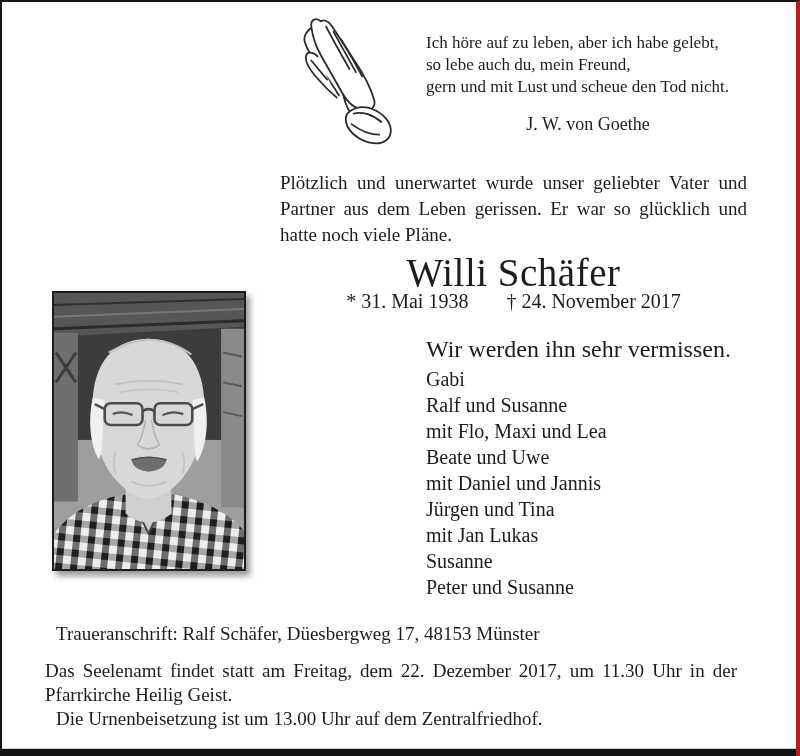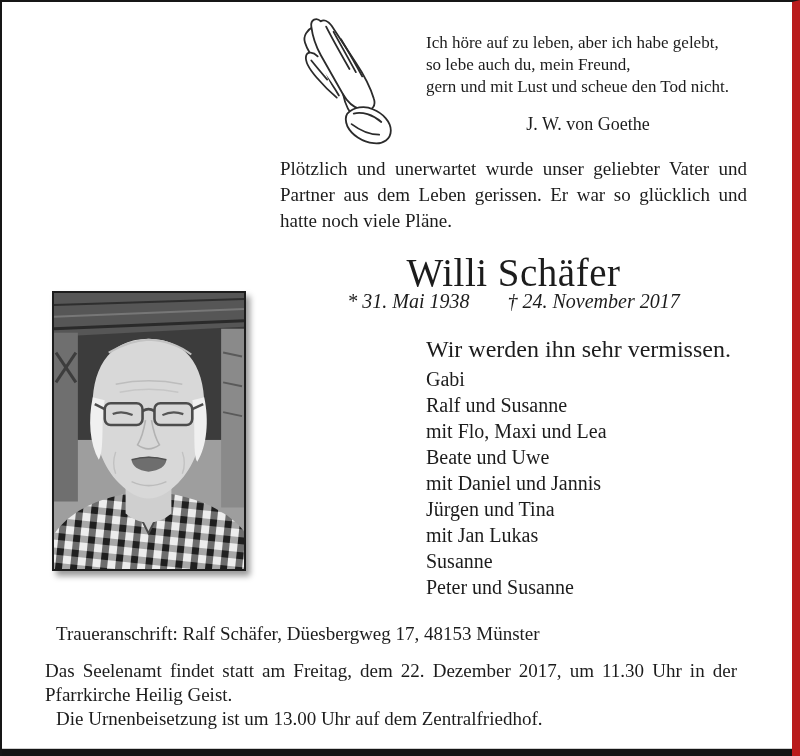--- a/index.html
+++ b/index.html
@@ -4,38 +4,38 @@
 <title></title>
 <style>
   html,body{margin:0;padding:0;background:#e9e9e9;}
   .page{
     position:relative;
     width:800px;height:756px;
     background:#ffffff;
     box-sizing:border-box;
     border-top:2px solid #161616;
     border-left:2px solid #161616;
-    border-right:8px solid #b91c1c;
+    border-right:4px solid #b91c1c;
     overflow:hidden;
     font-family:"Liberation Serif","DejaVu Serif",serif;
     color:#1c1c1c;
   }
   .abs{position:absolute;}
   
   .quote{left:424px;top:30px;width:330px;font-size:17px;line-height:22px;}
   .quote .qline{white-space:nowrap;}
   .quote .attribution{text-align:center;margin-top:15px;padding-right:6px;font-size:18px;}
   
   .hands{left:286px;top:14px;width:106px;height:130px;}
   
-  .intro{left:278px;top:154px;width:467px;font-size:19px;line-height:26px;text-align:justify;}
+  .intro{left:278px;top:168px;width:467px;font-size:19px;line-height:26px;text-align:justify;}
   
   .name{left:278px;top:238px;width:467px;text-align:center;font-size:39px;line-height:42px;letter-spacing:.5px;margin-top:12px;}
   .dates{left:278px;top:288px;width:467px;display:flex;justify-content:center;gap:38px;font-size:20px;}
-  .dates span{white-space:nowrap;font-style:italic;}
+  .dates span{white-space:nowrap;}
   
   .farewell{left:424px;top:334px;font-size:24px;}
   .mourners{left:424px;top:364px;font-size:20px;line-height:26px;}
   .mourners div{white-space:nowrap;}
   
   .photo-frame{
     left:50px;top:289px;width:190px;height:276px;
     border:2px solid #1d1d1d;
     box-shadow:4px 5px 6px rgba(0,0,0,.40);
     background:#bdbdbd;

